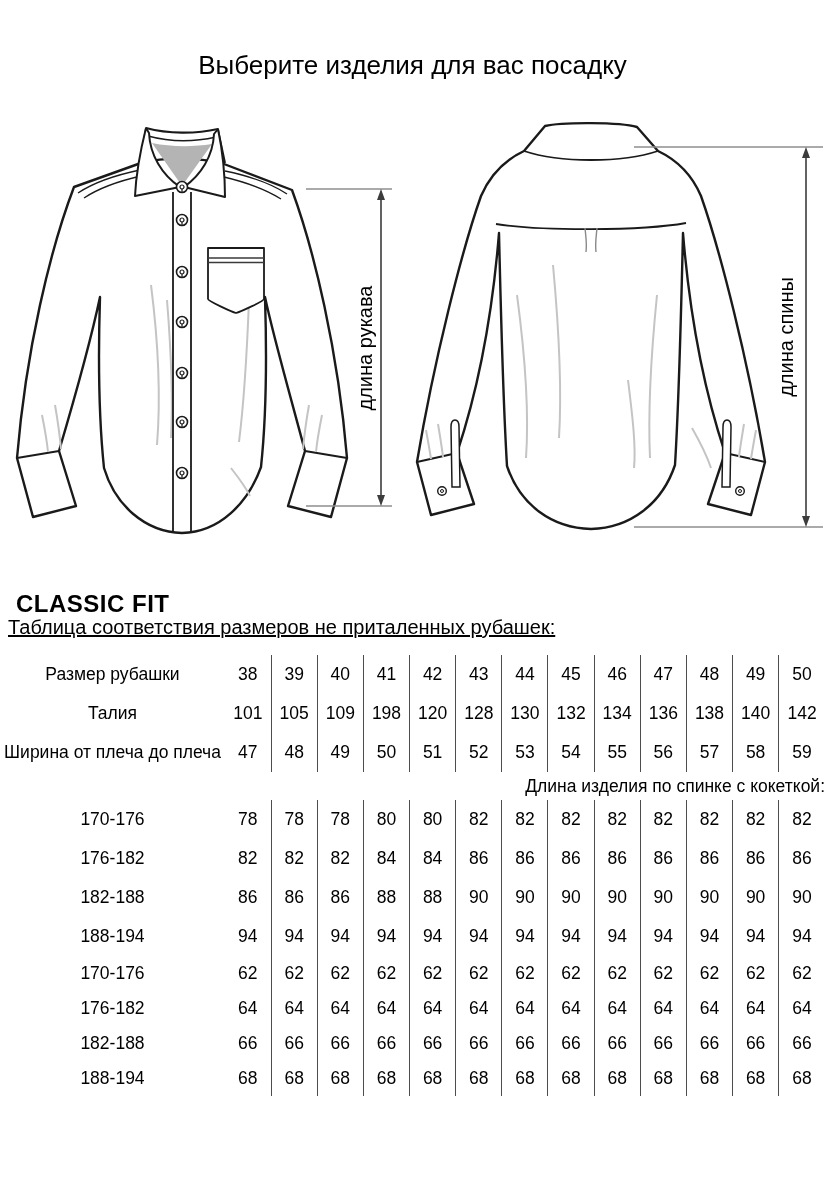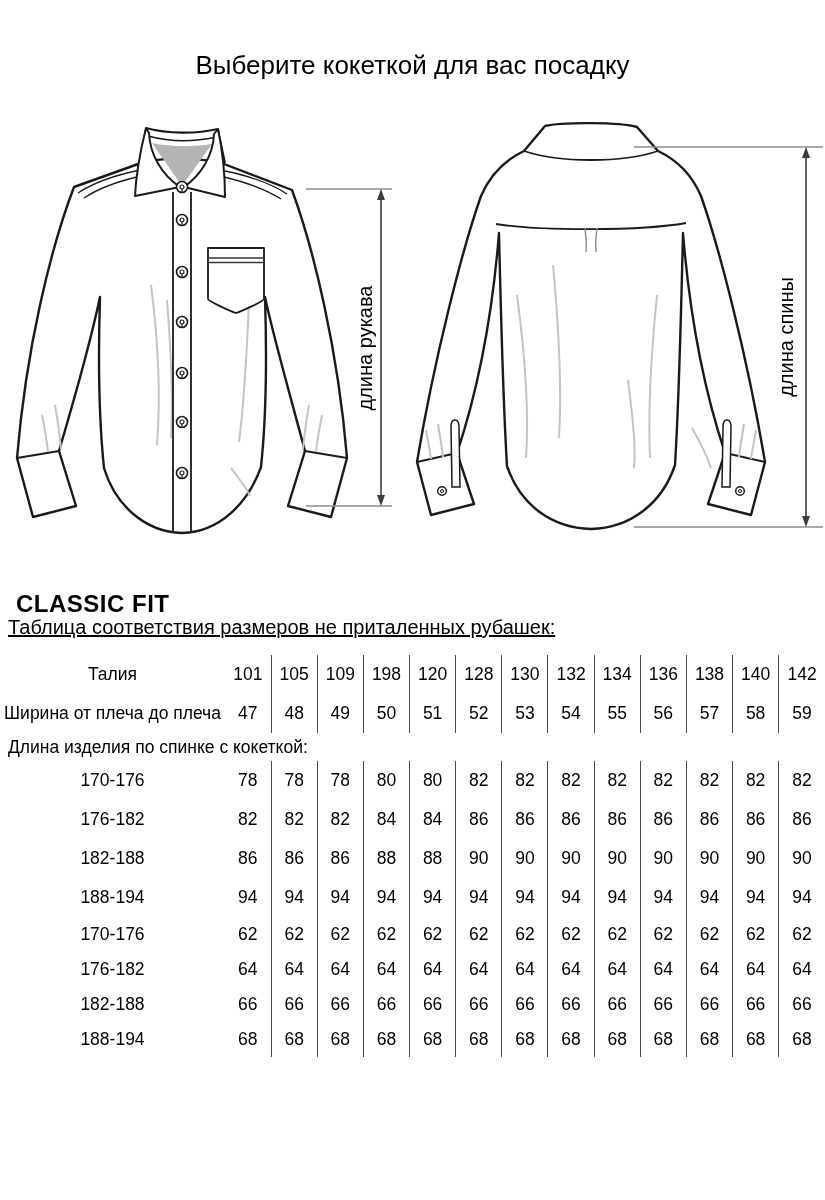--- a/index.html
+++ b/index.html
@@ -54,33 +54,33 @@
     overflow: hidden;
   }
   td.label { width: 225px; text-align: left; padding-left: 8px; }
   td.num  { border-left: 1px solid #4d4d4d; }
   td.num.first { border-left: none; }
   tr.s0 td { height: 39px; }
   tr.s1 td { height: 39px; }
   tr.s2 td { height: 35px; }
   tr.header-row td {
     height: 25px;
-    text-align: left;
+    text-align: right;
     padding-left: 8px;
     vertical-align: bottom;
     padding-bottom: 3px;
     border: none;
   }
 </style>
 </head>
 <body>
 
 <div class="page">
 
-  <h1 class="title">Выберите кокеткой для вас посадку</h1>
+  <h1 class="title">Выберите изделия для вас посадку</h1>
 
   <svg class="diagram" width="825" height="430" viewBox="0 110 825 430">
 
     <g>
 
       <path d="M 141,163 L 74,187
                C 50,250 26,350 17,458
                L 33,517 L 76,506 L 59,451
                C 80,380 92,335 100,297
                C 98,360 99,420 104,468
@@ -231,20 +231,36 @@
       <text x="793" y="337" transform="rotate(-90 793 337)" text-anchor="middle" font-size="20" fill="#000">длина спины</text>
     </g>
   </svg>
 
   <h2 class="fit-heading">CLASSIC FIT</h2>
   <p class="caption">Таблица соответствия размеров не приталенных рубашек:</p>
 
   <table class="size-table">
     <tbody>
         <tr class="s0">
+          <td class="label">Размер рубашки</td>
+          <td class="num first">38</td>
+          <td class="num">39</td>
+          <td class="num">40</td>
+          <td class="num">41</td>
+          <td class="num">42</td>
+          <td class="num">43</td>
+          <td class="num">44</td>
+          <td class="num">45</td>
+          <td class="num">46</td>
+          <td class="num">47</td>
+          <td class="num">48</td>
+          <td class="num">49</td>
+          <td class="num">50</td>
+        </tr>
+        <tr class="s0">
           <td class="label">Талия</td>
           <td class="num first">101</td>
           <td class="num">105</td>
           <td class="num">109</td>
           <td class="num">198</td>
           <td class="num">120</td>
           <td class="num">128</td>
           <td class="num">130</td>
           <td class="num">132</td>
           <td class="num">134</td>

